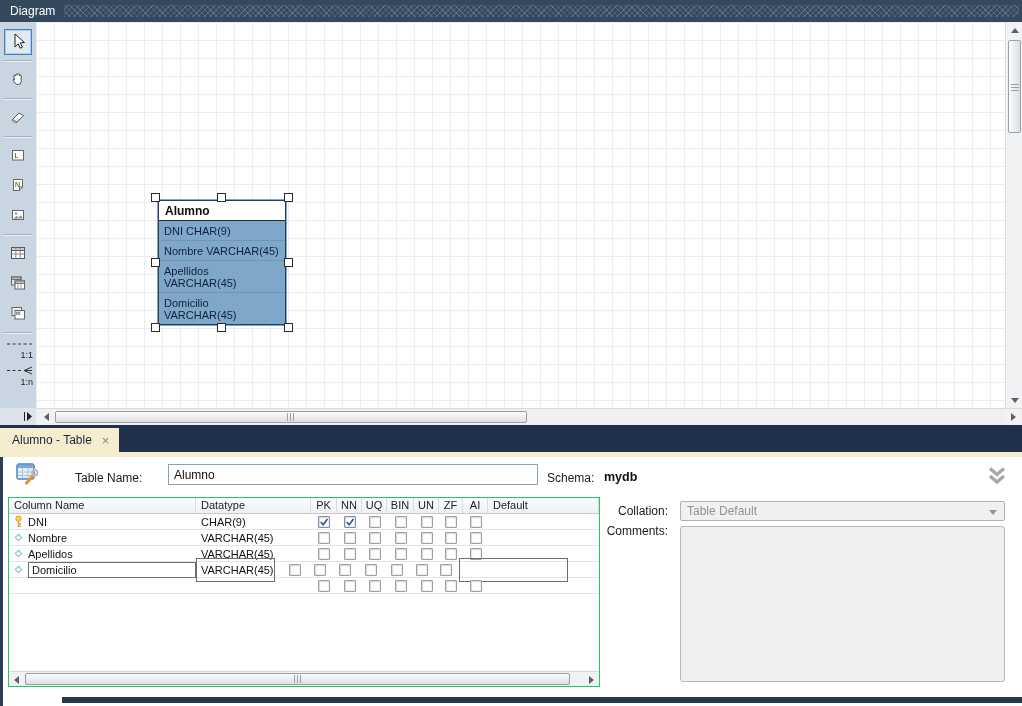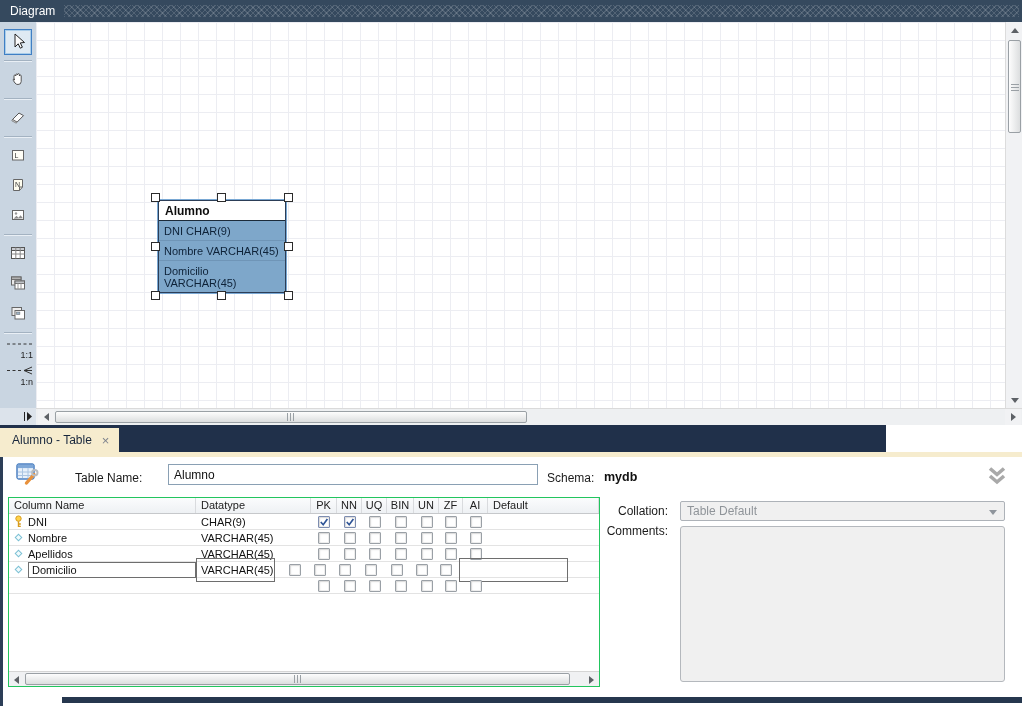--- a/index.html
+++ b/index.html
@@ -39,21 +39,21 @@
   .sb-thumb.v{background:linear-gradient(90deg,#fdfdfd,#dcdedf)}
   .grip-v{position:absolute;left:calc(50% - 4px);top:calc(50% - 4px);width:8px;height:8px;
     background:repeating-linear-gradient(0deg,#9aa0a5 0 1px,transparent 1px 3px)}
   .grip-h{position:absolute;left:calc(50% - 4px);top:calc(50% - 4px);width:8px;height:8px;
     background:repeating-linear-gradient(90deg,#9aa0a5 0 1px,transparent 1px 3px)}
   #vscroll{left:1005px;top:22px;width:17px;height:386px;background:#f1f2f4;border-left:1px solid #dcdcdc}
   #hscroll{left:36px;top:408px;width:986px;height:17px;background:#eef0f2;border-top:1px solid #dadada}
   .tri{width:0;height:0;display:inline-block}
 
   
-  #tabbar{left:0;top:425px;width:886px;height:27px;background:#20304a}
+  #tabbar{left:0;top:425px;width:1022px;height:27px;background:#20304a}
   #editor-tab{position:absolute;left:0;top:3px;height:24px;background:#f6ecce;display:flex;align-items:center;gap:10px;padding:0 10px 0 12px;font-size:12px;color:#17263c}
   #tab-close{color:#7d828c;font-size:13px;line-height:13px;cursor:default}
   #cream-strip{left:0;top:452px;width:1022px;height:5px;background:#f6ecce}
 
   
   #editor{left:0;top:457px;width:1022px;height:249px;background:#fff}
   #left-sliver{left:0;top:457px;width:3px;height:249px;background:#2c3e57}
   #bottom-bar{left:62px;top:697px;width:960px;height:6px;background:#26374e}
   .lbl{font-size:12px;color:#1a1a1a;white-space:nowrap}
   #table-name-input{left:168px;top:464px;width:370px;height:21px;border:1px solid #8aa0b4;font:12px "Liberation Sans",sans-serif;padding:2px 5px;color:#111;background:#fff}
@@ -177,20 +177,21 @@
       </svg></span>
 </div>
 
 <div class="abs" id="canvas">
   <div id="er-wrap">
     <div id="er-table">
       <div id="er-title">Alumno</div>
       <div>
           <div class="er-col">DNI CHAR(9)</div>
           <div class="er-col">Nombre VARCHAR(45)</div>
+          <div class="er-col">Apellidos VARCHAR(45)</div>
           <div class="er-col">Domicilio VARCHAR(45)</div>
         </div>
     </div>
     <div class="handle h-tl"></div>
     <div class="handle h-tc"></div>
     <div class="handle h-tr"></div>
     <div class="handle h-ml"></div>
     <div class="handle h-mr"></div>
     <div class="handle h-bl"></div>
     <div class="handle h-bc"></div>

